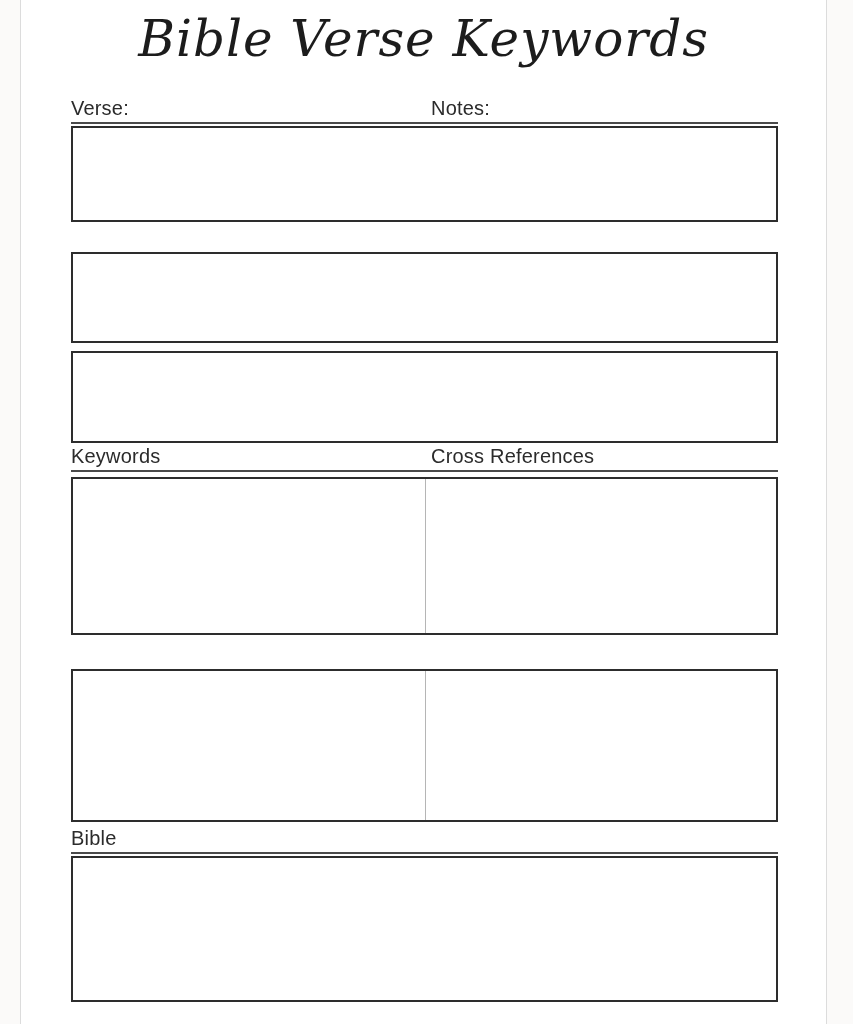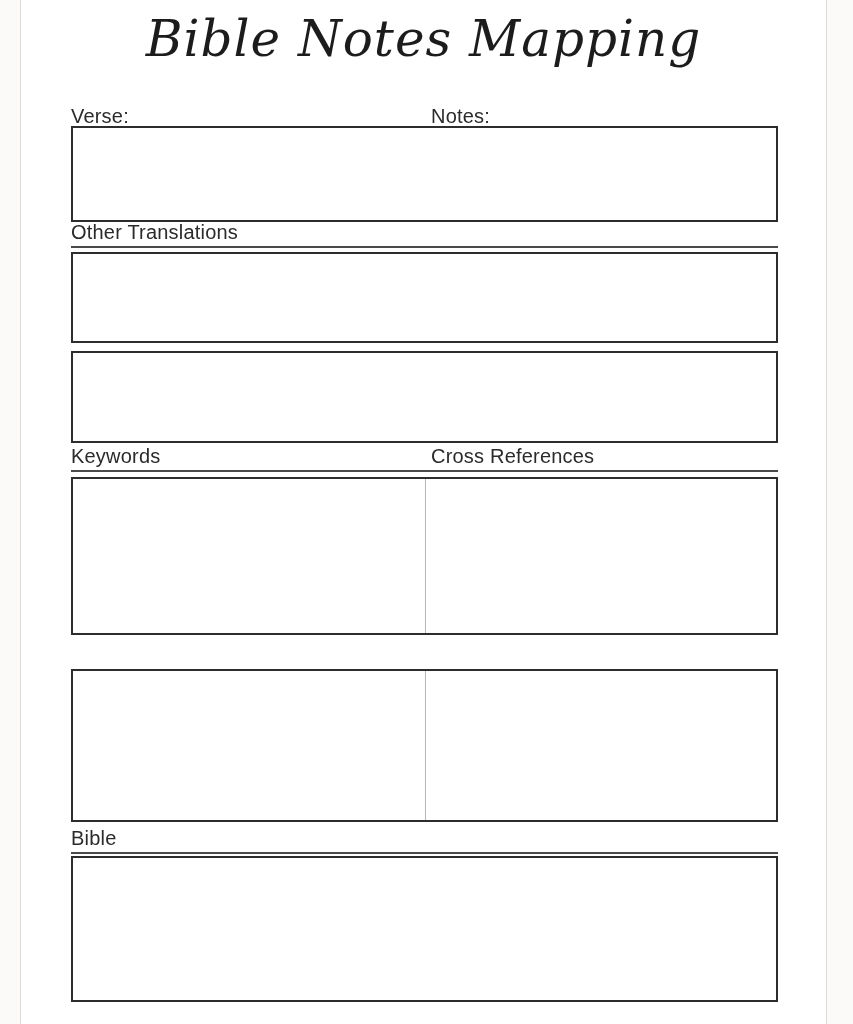--- a/index.html
+++ b/index.html
@@ -56,21 +56,21 @@
     background: #ffffff;
     border: 2px solid #2d2d2d;
   }
   .box .divider {
     position: absolute;
     top: 0; bottom: 0;
     left: 352px;
     width: 0;
     border-left: 1px solid #b5b5b5;
   }
-  #row-verse   { top: 106px; }
+  #row-verse   { top: 98px; }
   #box-verse   { top: 126px; height: 96px; }
   #row-other   { top: 222px; }
   #box-other   { top: 252px; height: 91px; }
   #box-extra   { top: 351px; height: 92px; }
   #row-keywords{ top: 446px; }
   #box-keywords{ top: 477px; height: 158px; }
   #row-define  { top: 638px; }
   #box-define  { top: 669px; height: 153px; }
   #row-prayer  { top: 828px; }
   #box-prayer  { top: 856px; height: 146px; }
@@ -83,31 +83,28 @@
     letter-spacing: 1.5px;
     color: #c6c2c2;
   }
 </style>
 </head>
 <body>
 
 <div class="canvas">
   <div class="sheet">
 
-    <div class="title">Bible Notes Mapping</div>
+    <div class="title">Bible Verse Keywords</div>
 
     <div class="label-row" id="row-verse">
       <span class="label col1">Verse:</span>
       <span class="label col2">Notes:</span>
     </div>
     <div class="box" id="box-verse"></div>
 
-    <div class="label-row" id="row-other">
-      <span class="label col1">Other Translations</span>
-    </div>
     <div class="box" id="box-other"></div>
 
     <div class="box" id="box-extra"></div>
 
     <div class="label-row" id="row-keywords">
       <span class="label col1">Keywords</span>
       <span class="label col2">Cross References</span>
     </div>
     <div class="box" id="box-keywords">
       <div class="divider"></div>

